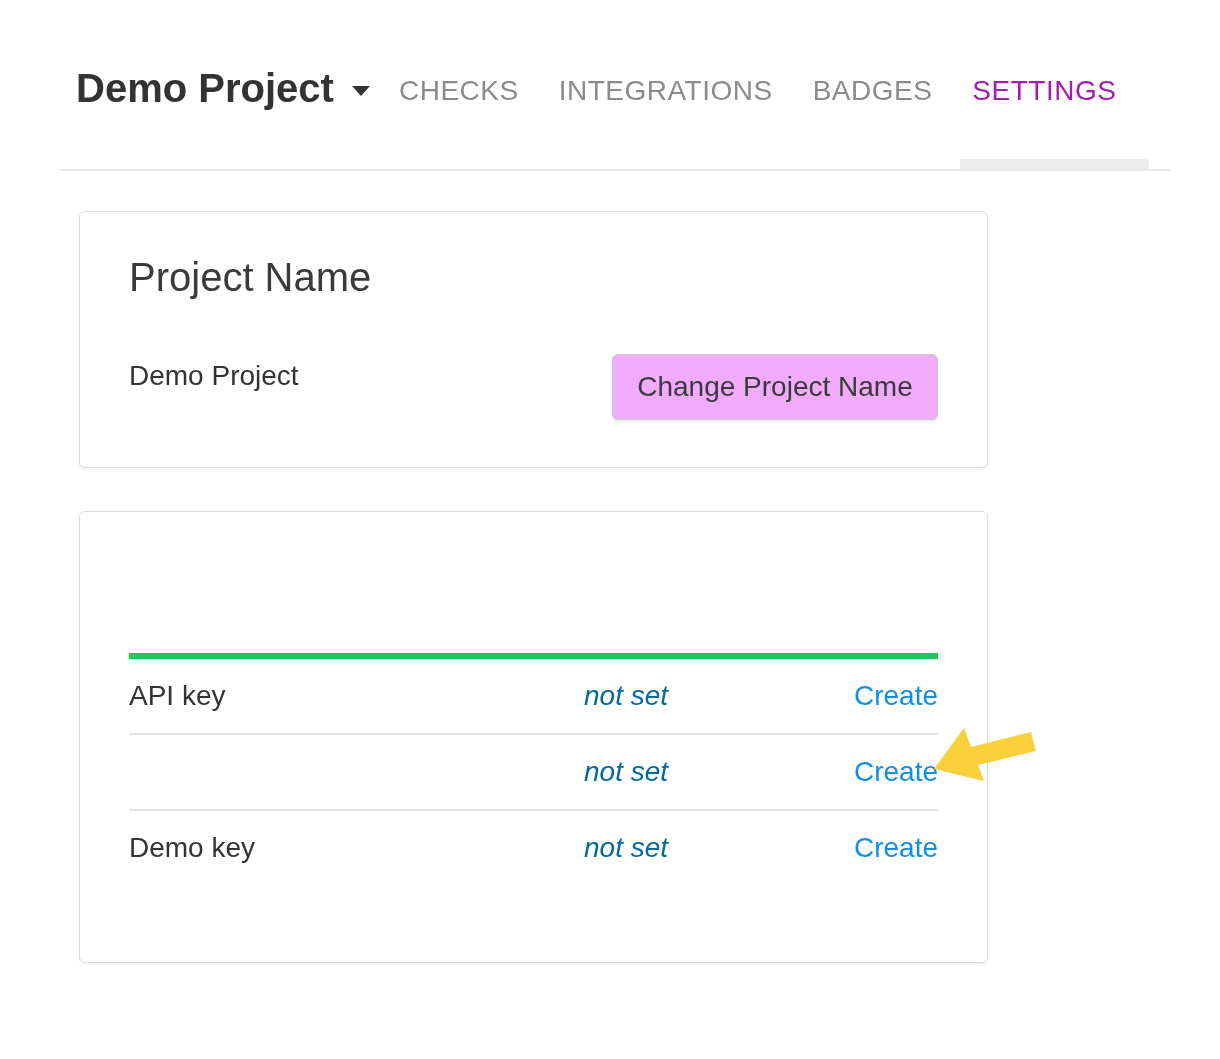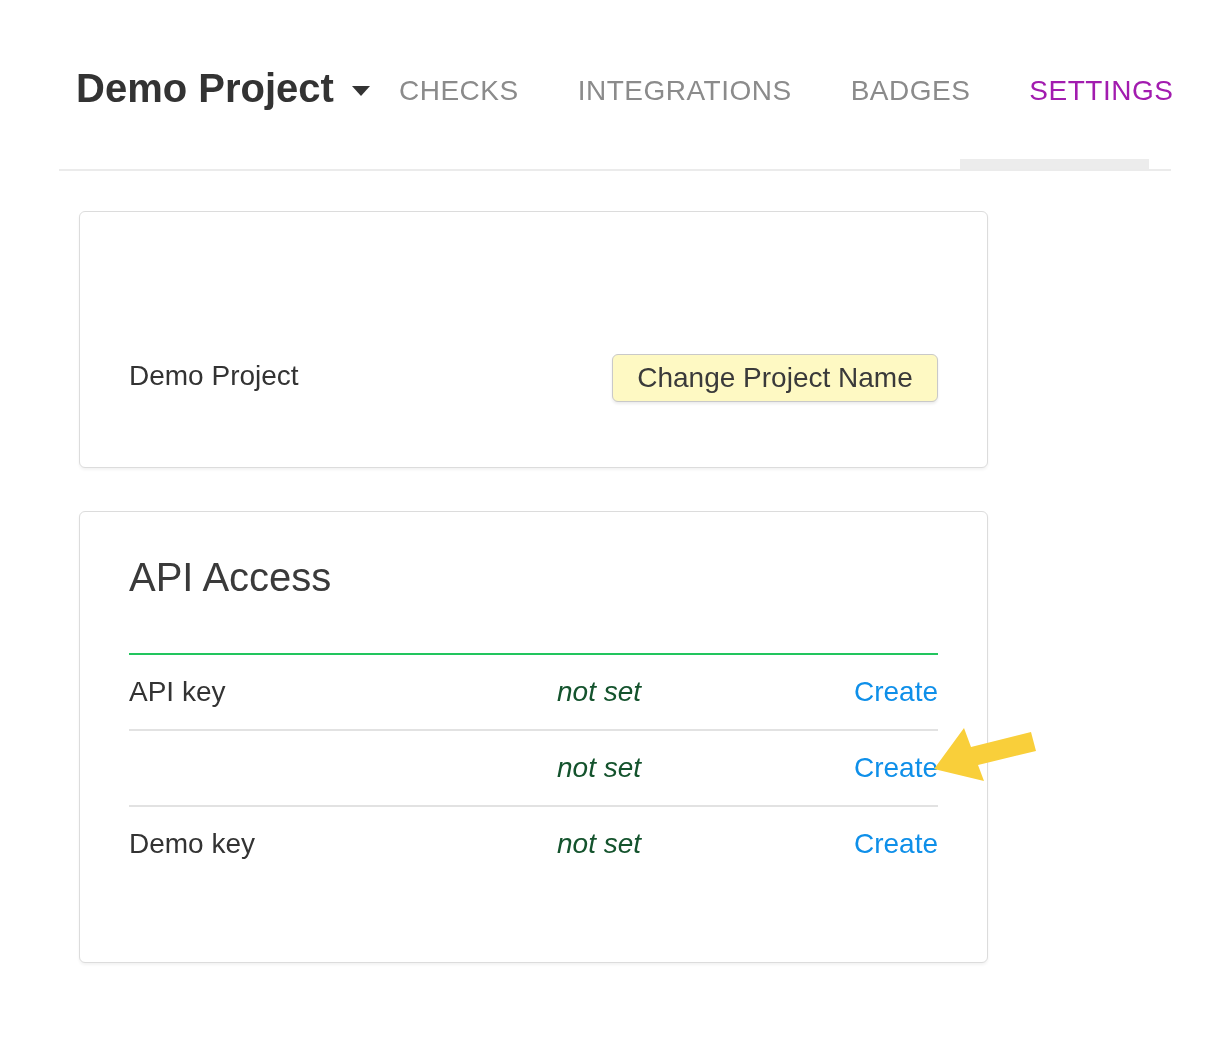--- a/index.html
+++ b/index.html
@@ -20,21 +20,21 @@
     cursor:pointer;line-height:40px;
   }
   .caret{
     width:0;height:0;margin-top:6px;
     border-left:9px solid transparent;
     border-right:9px solid transparent;
     border-top:10px solid #333;
   }
   .nav{
     position:absolute;left:399px;top:76px;
-    display:flex;gap:59px;
+    display:flex;gap:40px;
     font-size:28px;line-height:30px;color:#8b8b8b;
     letter-spacing:0.5px;white-space:nowrap;
   }
   .nav .tab{cursor:pointer;}
   .nav .tab.active{color:#a21caf;}
   .tab-indicator{
     position:absolute;left:960px;top:159px;
     width:189px;height:10px;background:#ececec;
   }
   .header-divider{
@@ -54,45 +54,45 @@
     position:absolute;left:49px;top:42px;margin:0;
     font-size:40px;font-weight:400;color:#3a3a3a;line-height:46px;
   }
 
   .current-project-name{
     position:absolute;left:49px;top:147px;
     font-size:28px;color:#333;line-height:34px;
   }
   .change-name-btn{
     position:absolute;left:532px;top:142px;
-    width:326px;height:48px;
-    background:#fef9c3;border:1px solid #c9c9c9;border-radius:6px;
+    width:326px;height:66px;
+    background:#f0abfc;border:1px solid #c9c9c9;border-radius:6px;
     font-family:"Liberation Sans",sans-serif;
     font-size:28px;color:#3a3a3a;
     box-shadow:0 2px 3px rgba(0,0,0,0.08);
     cursor:pointer;
   }
 
   
   .api-table{
     position:absolute;left:49px;top:141px;width:809px;
-    border-top:2px solid #22c55e;
+    border-top:6px solid #22c55e;
   }
   .api-row{
     position:relative;height:74px;
     border-bottom:2px solid #e2e2e2;
     font-size:28px;
   }
   .api-row:last-child{border-bottom:none;}
   .api-row .cell{
     position:absolute;top:50%;transform:translateY(-50%);
     line-height:34px;white-space:nowrap;
   }
   .api-row .key-label{left:0;color:#333;}
-  .api-row .key-value{left:428px;color:#14532d;font-style:italic;}
+  .api-row .key-value{left:455px;color:#0369a1;font-style:italic;}
   .api-row .key-action{right:0;color:#0e8fe9;cursor:pointer;text-decoration:none;}
 
   
   .annotation-arrow{
     position:absolute;left:920px;top:715px;
     width:125px;height:85px;pointer-events:none;
   }
 </style>
 </head>
 <body>
@@ -108,26 +108,26 @@
     <span class="tab">CHECKS</span>
     <span class="tab">INTEGRATIONS</span>
     <span class="tab">BADGES</span>
     <span class="tab active">SETTINGS</span>
   </div>
 
   <div class="tab-indicator"></div>
   <div class="header-divider"></div>
 
   <div class="card card-1">
+    <h2 class="card-title">Project Name</h2>
     <div class="current-project-name">Demo Project</div>
     <button class="change-name-btn">Change Project Name</button>
   </div>
 
   <div class="card card-2">
-    <h2 class="card-title">API Access</h2>
 
     <div class="api-table">
 
       <div class="api-row">
         <span class="cell key-label">API key</span>
         <span class="cell key-value">not set</span>
         <a class="cell key-action">Create</a>
       </div>
 
       <div class="api-row">

